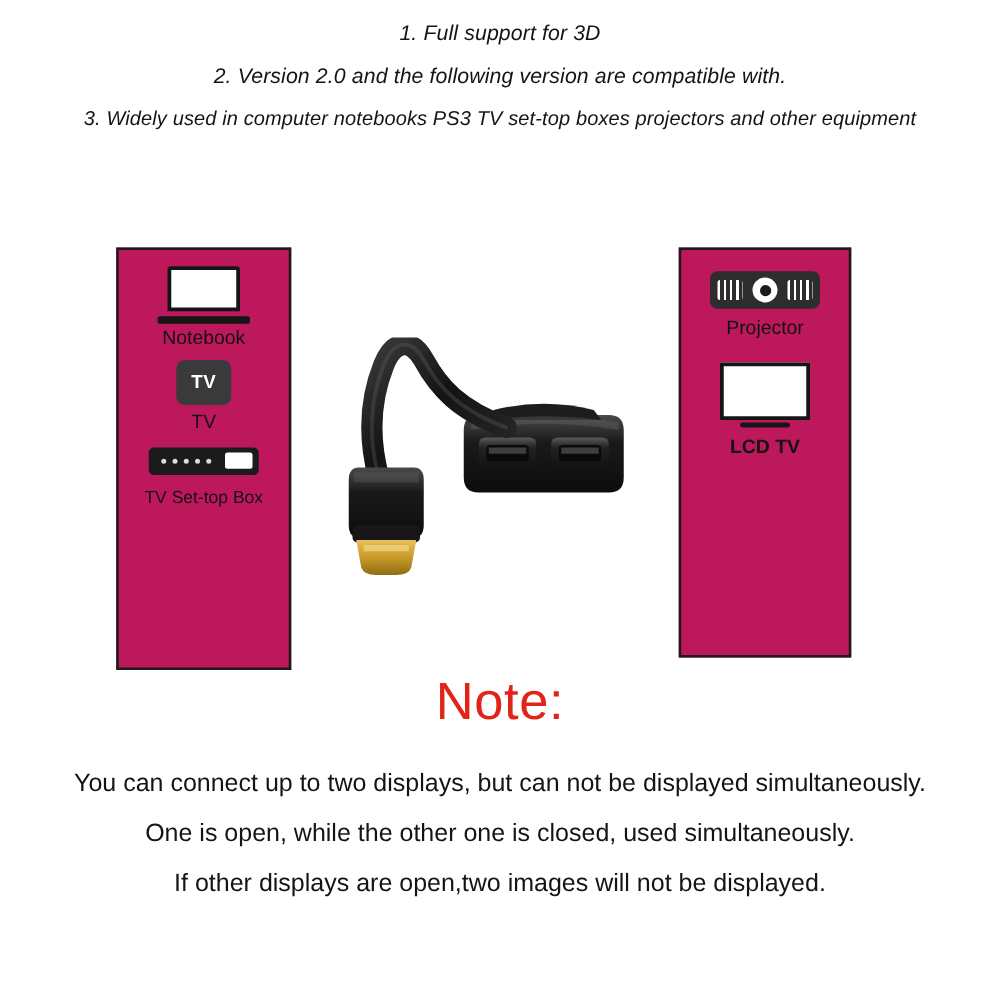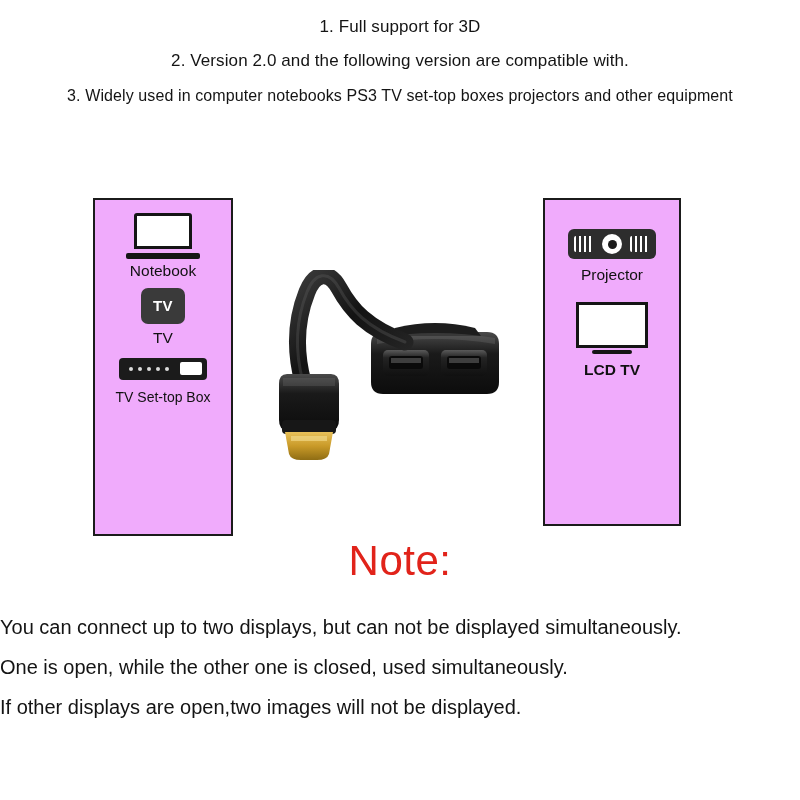--- a/index.html
+++ b/index.html
@@ -23,53 +23,54 @@
     left: 0;
     width: 800px;
     text-align: center;
   }
   .feature-line {
     font-size: 17px;
     line-height: 1.55;
     color: #141414;
     letter-spacing: 0.1px;
     white-space: nowrap;
+    font-style: italic;
   }
   .feature-line.f1 { font-size: 17px; }
   .feature-line.f2 { font-size: 17px; margin-top: 8px; }
   .feature-line.f3 { font-size: 16px; margin-top: 9px; }
 
   
   .diagram {
     position: absolute;
     top: 190px;
     left: 0;
     width: 800px;
     height: 350px;
   }
 
   .device-panel {
     position: absolute;
     border: 2px solid #1b1b1b;
-    background: #f0abfc;
+    background: #be185d;
     box-sizing: border-box;
   }
   .panel-left {
     left: 93px;
     top: 8px;
     width: 140px;
     height: 338px;
     padding-top: 12px;
   }
   .panel-right {
     left: 543px;
     top: 8px;
     width: 138px;
     height: 328px;
-    padding-top: 24px;
+    padding-top: 12px;
   }
 
   .device-item {
     width: 100%;
     text-align: center;
     margin-bottom: 4px;
   }
   .device-label {
     font-size: 15.5px;
     color: #111111;
@@ -330,21 +331,21 @@
     color: #e1231a;
     font-size: 42px;
     line-height: 1;
     letter-spacing: 0.5px;
   }
   .note-lines {
     position: absolute;
     top: 612px;
     left: 0;
     width: 800px;
-    text-align: left;
+    text-align: center;
   }
   .note-line {
     font-size: 20px;
     line-height: 1.55;
     color: #141414;
     margin-bottom: 9px;
     white-space: nowrap;
   }
 </style>
 </head>

